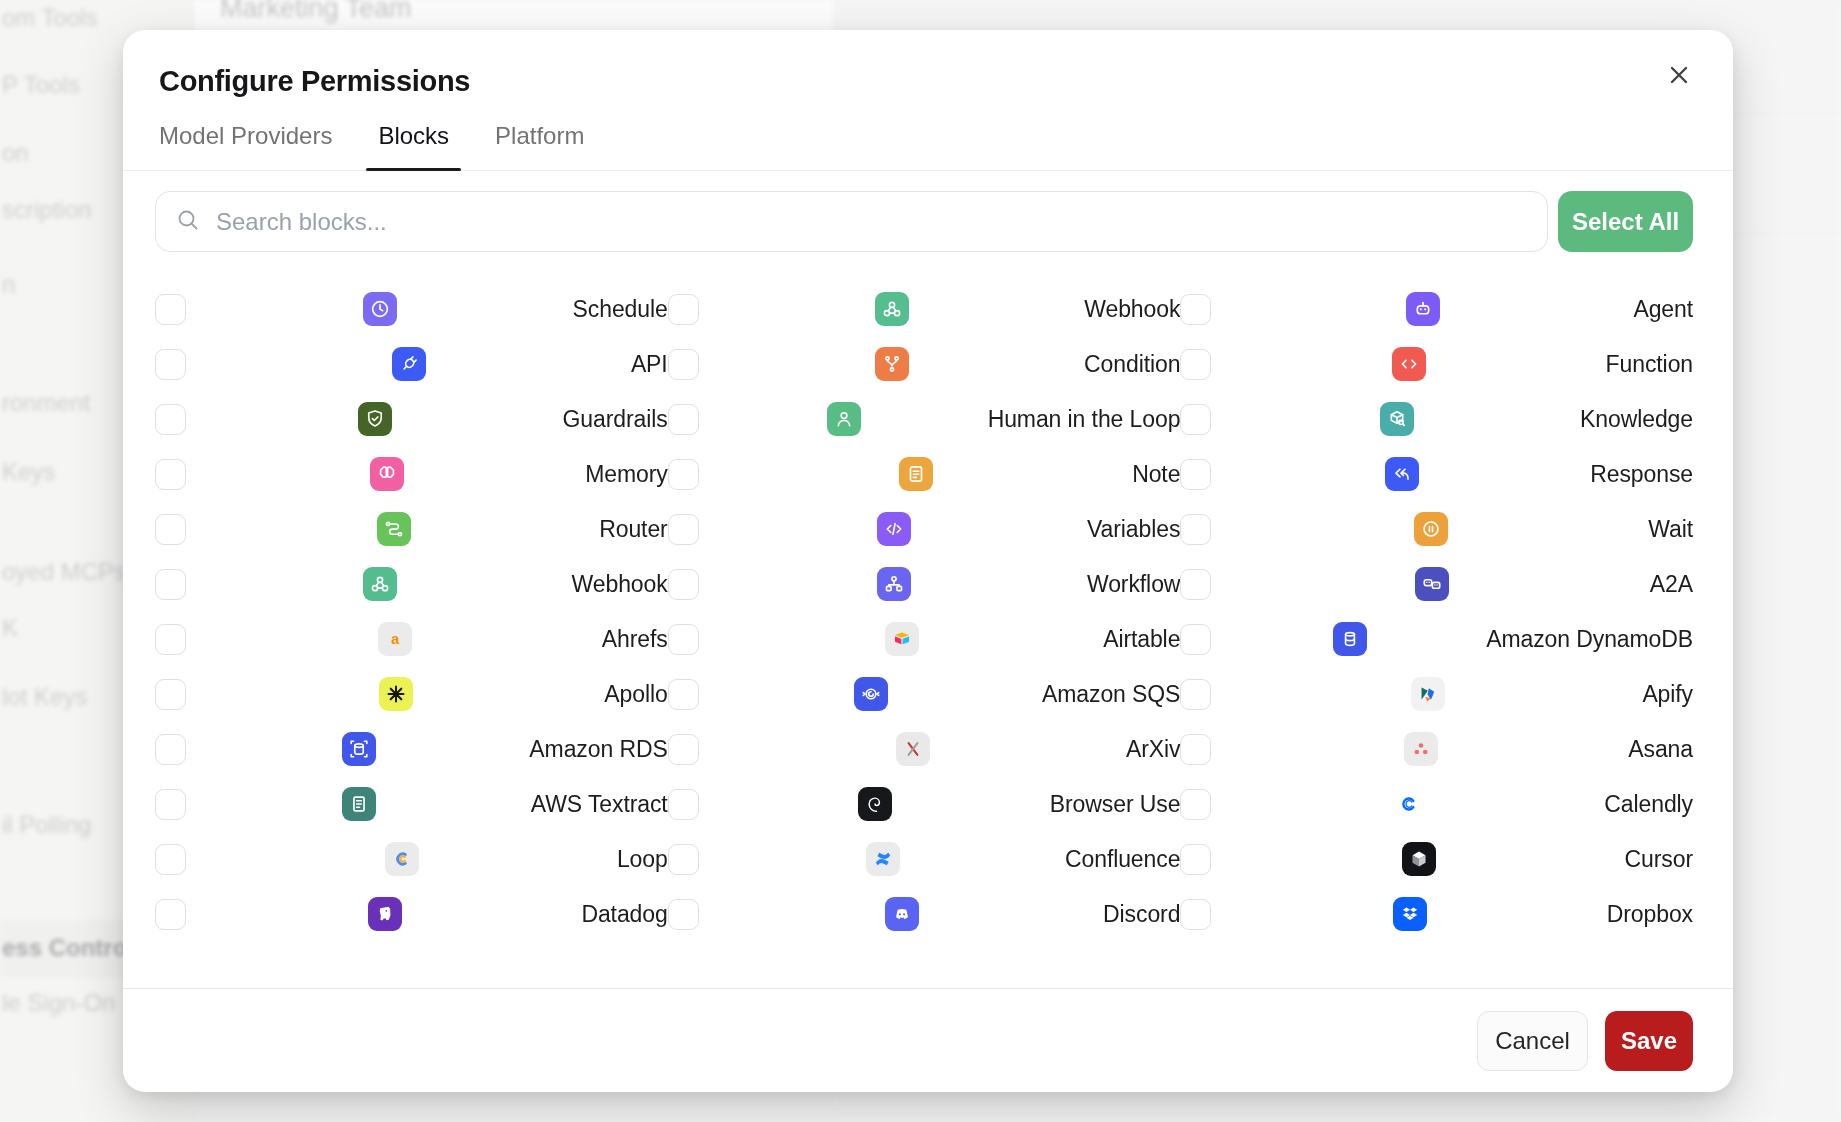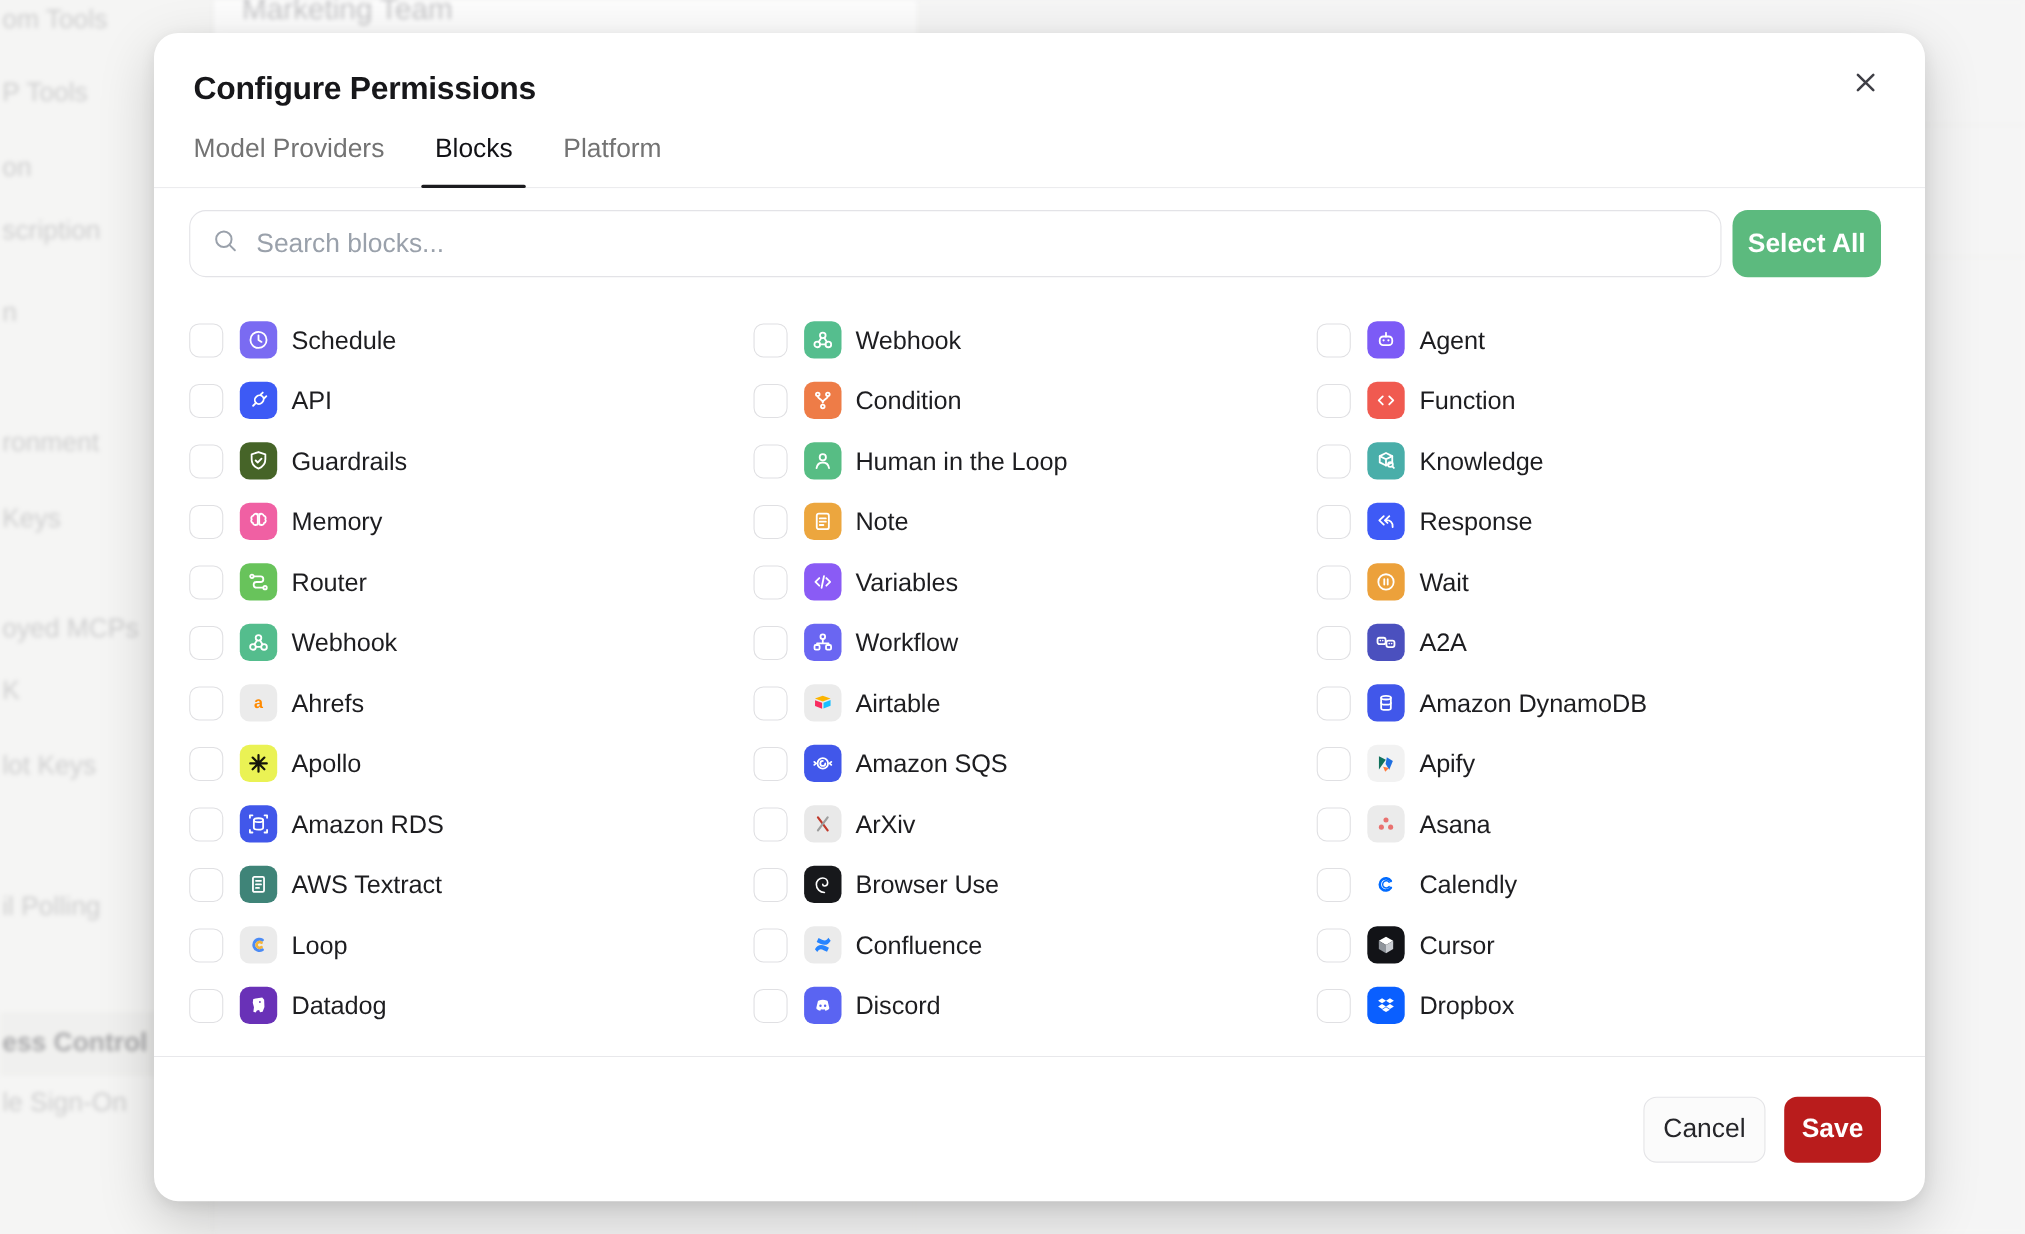--- a/index.html
+++ b/index.html
@@ -16,47 +16,47 @@
   .right-panel .hline{position:absolute;left:0;right:0;height:1px;background:#e3e3e2;}
   .sidebar-bg{position:absolute;left:0;top:0;width:193px;height:100%;background:#f0f0ee;border-right:1px solid #e2e2e0;}
   .side-item{position:absolute;left:2px;white-space:nowrap;font-size:24px;color:#a3a3a4;font-weight:500;}
   .side-item.active{color:#5a5a5e;font-weight:700;}
   .side-active-bg{position:absolute;left:0;width:193px;height:58px;background:#e7e7e4;}
   .top-label{position:absolute;left:220px;top:-7px;font-size:27px;font-weight:500;color:#8e8e92;white-space:nowrap;}
   .scrim{position:absolute;inset:0;background:rgba(250,250,250,0.5);}
 
   
   .modal{
-    position:absolute;left:140px;top:30px;width:1610px;height:1062px;
+    position:absolute;left:123px;top:30px;width:1610px;height:1062px;
     background:#fff;border-radius:22px;
     box-shadow:0 18px 50px rgba(0,0,0,.18),0 4px 14px rgba(0,0,0,.08);
   }
   .modal-header{position:relative;padding:34px 36px 0;}
   .dlg-title{font-size:29px;line-height:34px;font-weight:700;color:#17171a;letter-spacing:-.3px;}
   .close-btn{position:absolute;top:30px;right:38px;width:32px;height:32px;display:flex;align-items:center;justify-content:center;cursor:pointer;background:none;border:none;padding:0;}
   .tabs{display:flex;gap:46px;margin-top:24px;padding:0 36px;border-bottom:1px solid #ececee;}
   .tab{font-size:24px;line-height:28px;font-weight:500;color:#737373;padding-bottom:20px;position:relative;cursor:pointer;}
   .tab.active{color:#121216;font-weight:400;}
   .tab.active::after{content:"";position:absolute;left:-12px;right:-12px;bottom:-1px;height:3px;background:#1b1b1f;border-radius:2px;}
 
   .search-row{display:flex;gap:10px;margin:20px 40px 0 32px;height:61px;}
   .search-box{flex:1;display:flex;align-items:center;gap:14px;border:1px solid #e3e3e7;border-radius:15px;padding:0 20px;background:#fff;}
   .search-box input{border:none;outline:none;flex:1;font-size:24px;color:#2b2b30;font-family:"Liberation Sans",sans-serif;background:transparent;}
   .search-box input::placeholder{color:#9aa1ab;}
   .green-btn{background:#5cba7e;color:#fff;border:none;border-radius:14px;font-size:24px;font-weight:700;font-family:"Liberation Sans",sans-serif;cursor:pointer;}
   .select-all{width:135px;height:61px;}
 
   .grid{display:flex;margin:40px 40px 0 32px;}
   .grid-col{flex:1;display:flex;flex-direction:column;gap:21px;}
-  .block-item{display:flex;align-items:center;height:34px;}
+  .block-item{display:flex;align-items:center;height:34px;justify-content:space-between;}
   .checkbox{width:31px;height:31px;box-sizing:border-box;border:1.5px solid #e0e0e3;border-radius:9px;background:#fff;flex:0 0 auto;cursor:pointer;}
   .tile{width:34px;height:34px;border-radius:9px;margin-left:15px;display:flex;align-items:center;justify-content:center;flex:0 0 auto;}
   .block-label{margin-left:13px;font-size:23px;font-weight:500;color:#1d1d20;letter-spacing:-.1px;white-space:nowrap;}
 
-  .modal-footer{position:absolute;left:0;right:0;bottom:0;height:132px;border-top:1px solid #e8e8eb;display:flex;align-items:center;justify-content:flex-end;gap:17px;padding-right:40px;box-sizing:border-box;border-radius:0 0 22px 22px;}
+  .modal-footer{position:absolute;left:0;right:0;bottom:0;height:104px;border-top:1px solid #e8e8eb;display:flex;align-items:center;justify-content:flex-end;gap:17px;padding-right:40px;box-sizing:border-box;border-radius:0 0 22px 22px;}
   .cancel-btn{width:111px;height:60px;border-radius:12px;border:1px solid #e4e4e7;background:#fbfbfb;font-size:24px;font-weight:500;color:#26262a;font-family:"Liberation Sans",sans-serif;cursor:pointer;}
   .save-btn{width:88px;height:60px;border-radius:12px;}
 </style>
 </head>
 <body>
 
 <div class="backdrop">
   <div class="top-band"></div>
   <div class="right-panel">
     <div class="hline" style="top:113px"></div>

